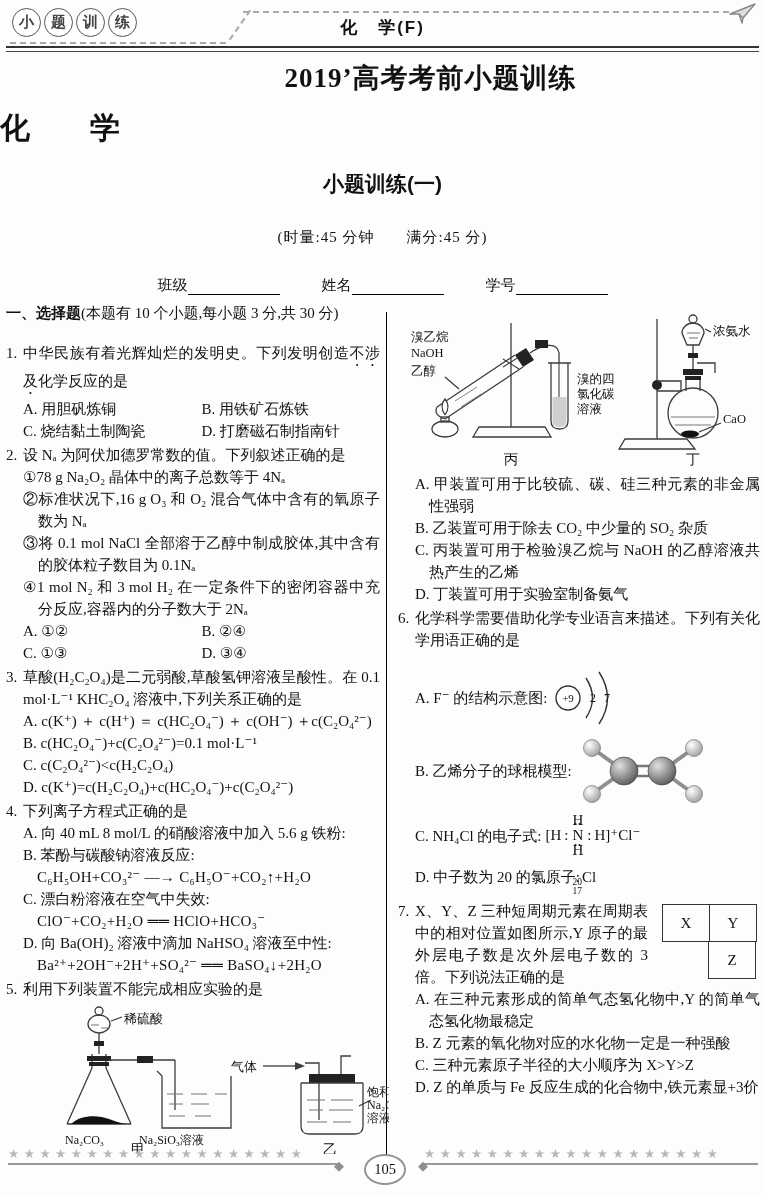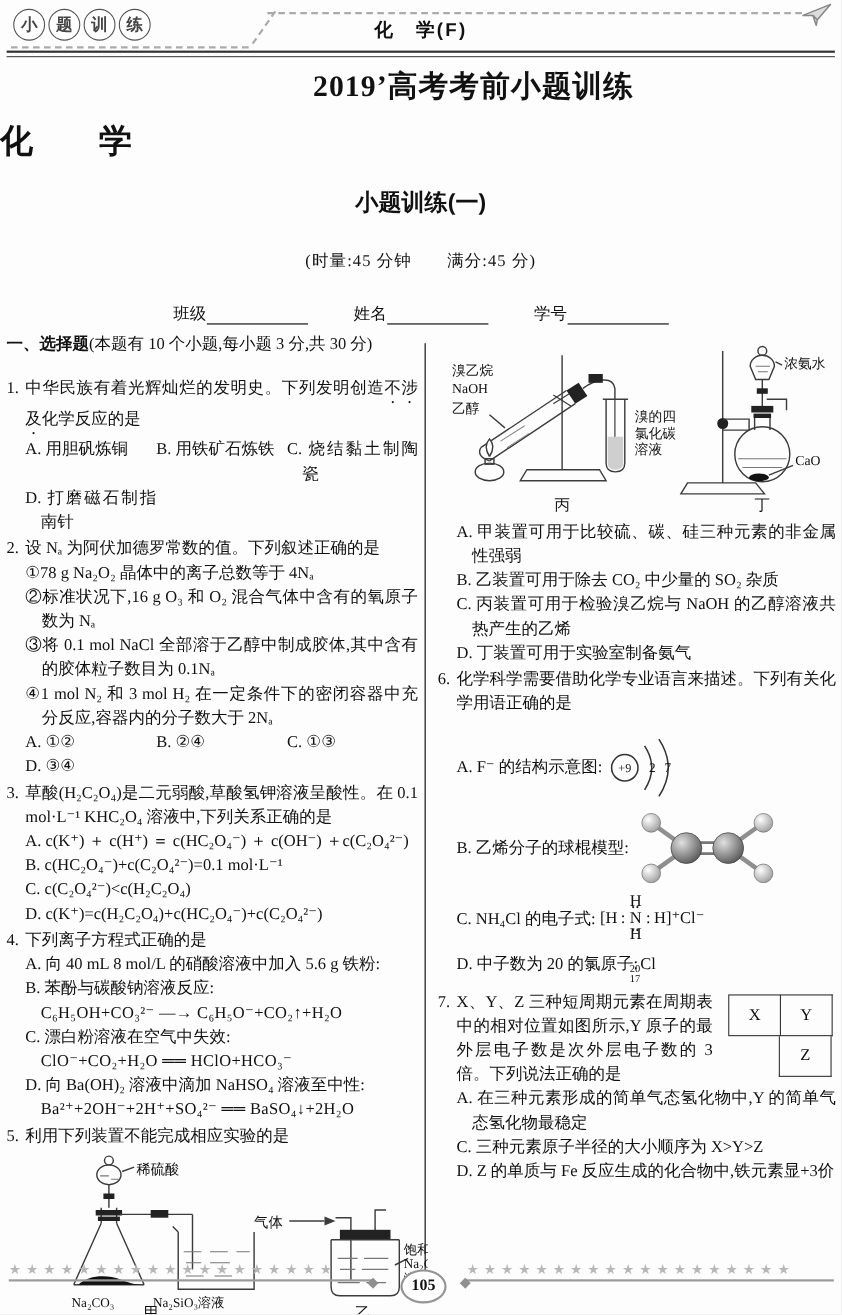--- a/index.html
+++ b/index.html
@@ -28,21 +28,21 @@
   .blank{display:inline-block;width:92px;border-bottom:1.2px solid #000;height:15px;}
   
   .col-left{position:absolute;left:6px;top:302px;width:374px;font-size:15px;line-height:22px;}
   .divider{position:absolute;left:386px;top:312px;height:852px;width:0;border-left:1.4px solid #000;}
   .col-right{position:absolute;left:398px;top:305px;width:362px;font-size:15px;line-height:22px;}
   .sect{margin-bottom:18px;}
   .b{font-family:"Liberation Sans","DejaVu Sans",sans-serif;font-weight:bold;}
   .q{position:relative;padding-left:17px;margin:0 0 2px 0;}
   .qn{position:absolute;left:0;top:0;}
   .stem{text-align:justify;}
-  .opts2{display:grid;grid-template-columns:1fr 1fr 1fr;}
+  .opts2{display:grid;grid-template-columns:1fr 1fr;}
   .opt{padding-left:14px;text-indent:-14px;text-align:justify;}
   .sub{padding-left:15px;text-indent:-15px;text-align:justify;}
   .eq{padding-left:14px;white-space:nowrap;letter-spacing:.3px;}
   .emph{-webkit-text-emphasis:filled dot;-webkit-text-emphasis-position:under right;
         text-emphasis:filled dot;text-emphasis-position:under right;}
   
   svg text{font-family:"Liberation Serif","DejaVu Serif",serif;fill:#111;}
   .dia{display:block;margin:4px auto 0 auto;}
   
   .row6{display:flex;align-items:center;gap:4px;}
@@ -60,21 +60,21 @@
   .pt .c{width:46px;height:36px;display:flex;align-items:center;justify-content:center;border:1.5px solid #333;}
   .pt .c.noborder{border:none;}
   .pt .r2 .c{border-top:none;}
   
   .footer{position:absolute;left:0;top:1146px;width:765px;height:45px;}
   .stars{color:#b7b7b7;font-size:12.5px;letter-spacing:4.5px;white-space:nowrap;}
   .fblock{position:absolute;top:0;}
   .fline{position:relative;border-top:2px solid #9a9a9a;margin-top:1px;}
   .fdia{position:absolute;top:-7px;color:#8f8f8f;font-size:13px;}
   .pageno{position:absolute;left:364px;top:8px;width:38px;height:27px;border:2.2px solid #949494;border-radius:50%;
-          display:flex;align-items:center;justify-content:center;font-size:14.5px;background:#fff;font-weight:bold;}
+          display:flex;align-items:center;justify-content:center;font-size:14.5px;background:#fff;}
 </style>
 </head>
 <body>
 
 <div class="page">
 
   <div class="logo">
     <span class="lc">小</span>
     <span class="lc">题</span>
     <span class="lc">训</span>
@@ -365,20 +365,21 @@
             <span class="c">X</span>
             <span class="c" style="border-left:none;">Y</span>
           </span>
           <span class="r r2">
             <span class="c noborder"></span>
             <span class="c">Z</span>
           </span>
         </span>
       </div>
       <div class="opt">A. 在三种元素形成的简单气态氢化物中,Y 的简单气态氢化物最稳定</div>
+      <div class="opt">B. Z 元素的氧化物对应的水化物一定是一种强酸</div>
       <div class="opt">C. 三种元素原子半径的大小顺序为 X&gt;Y&gt;Z</div>
       <div class="opt">D. Z 的单质与 Fe 反应生成的化合物中,铁元素显+3价</div>
     </div>
   </div>
 
   <div class="footer">
     <div class="fblock" style="left:8px;width:332px;">
       <div class="stars">★★★★★★★★★★★★★★★★★★★</div>
       <div class="fline">
         <span class="fdia" style="right:-4px;">◆</span>

